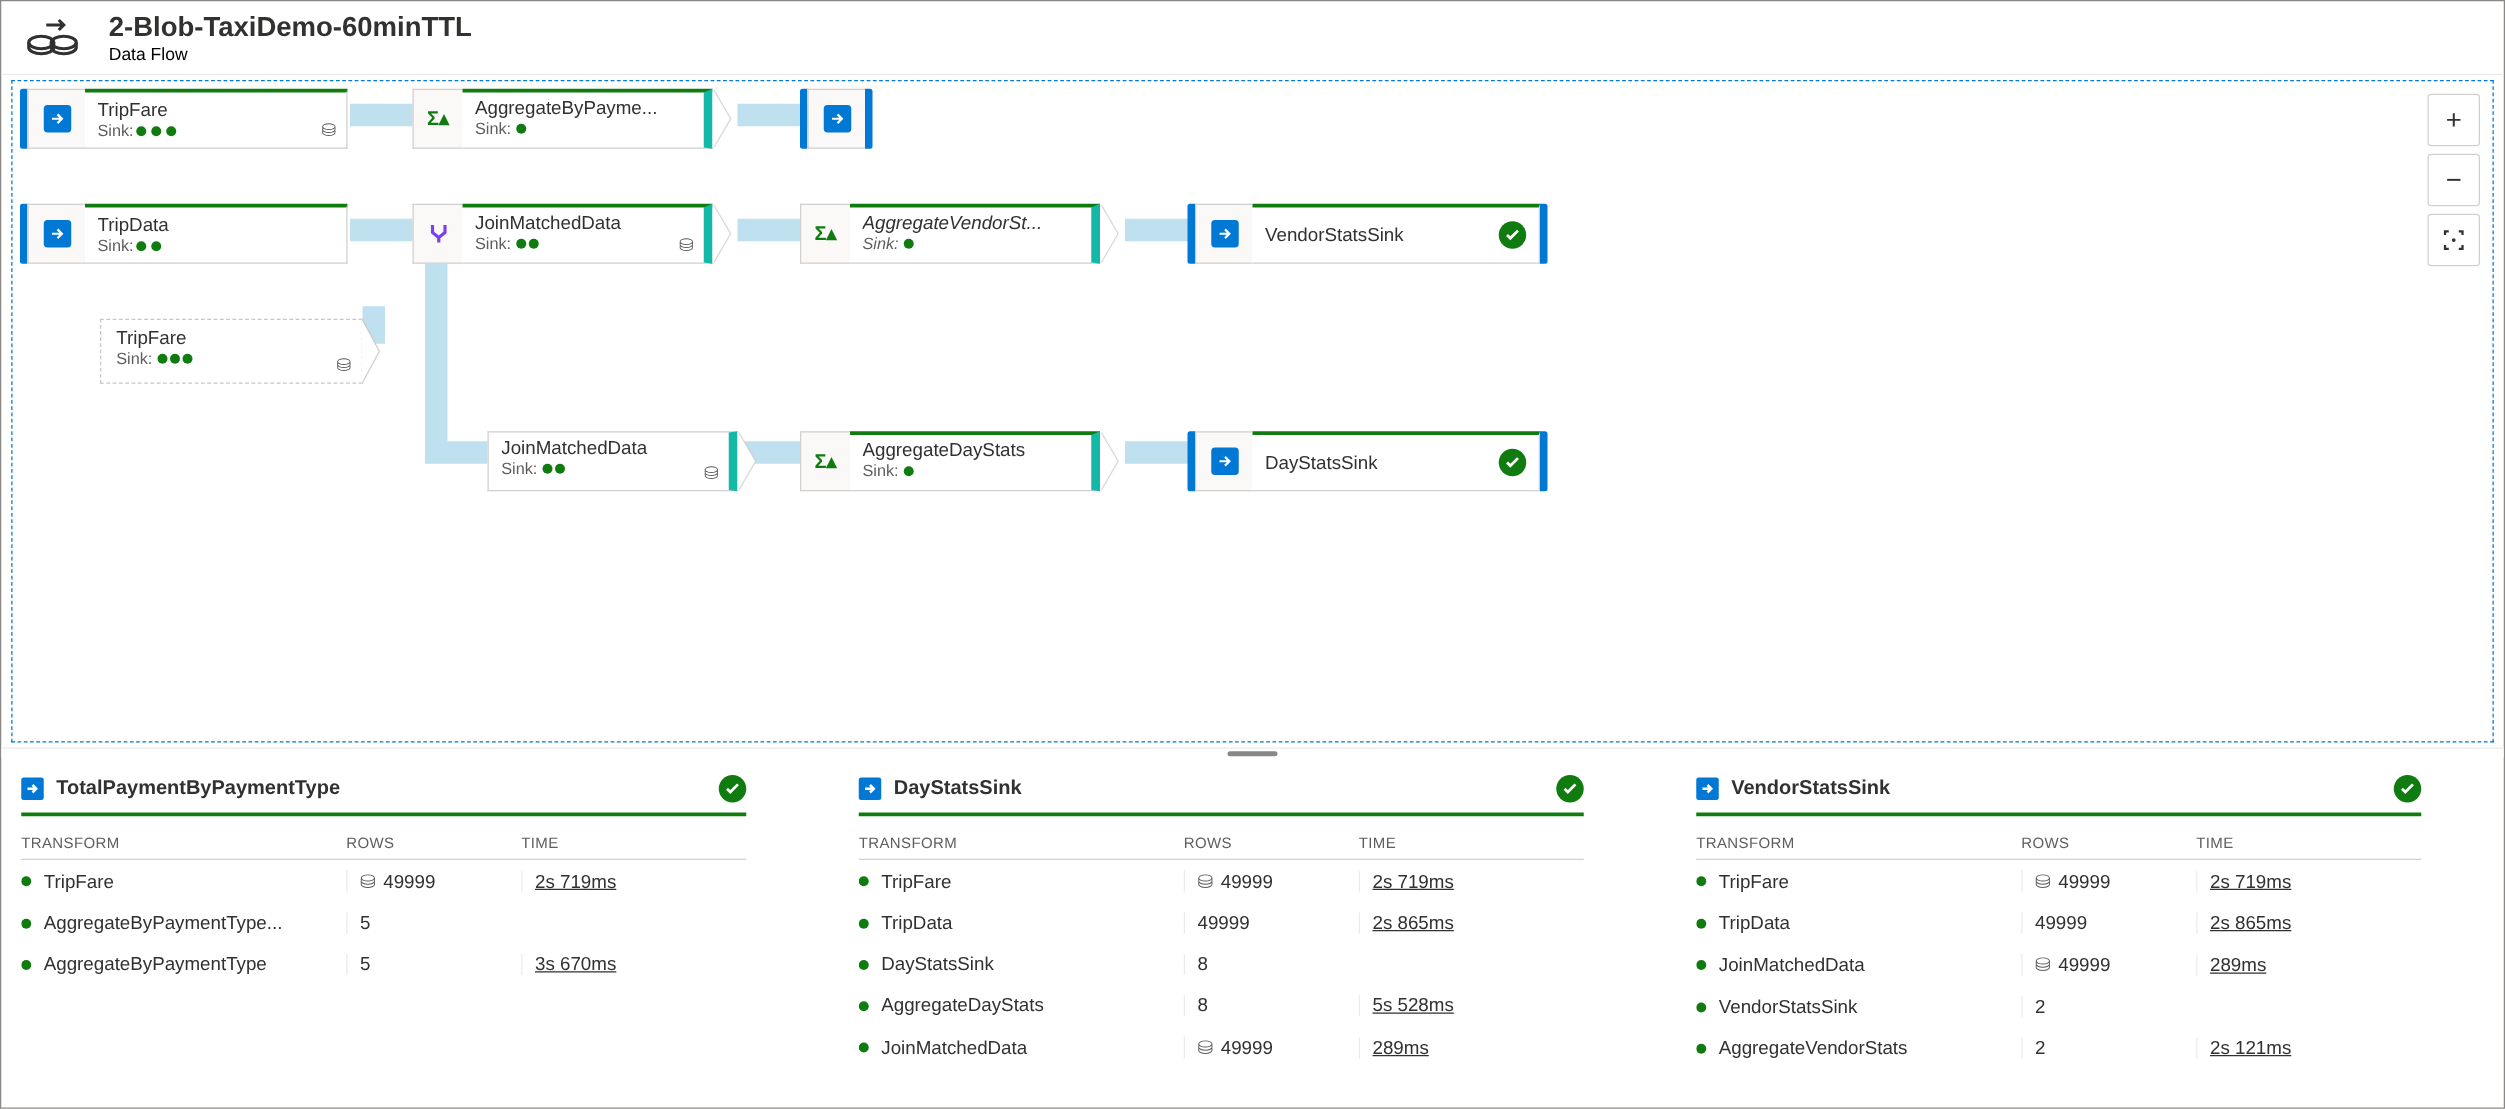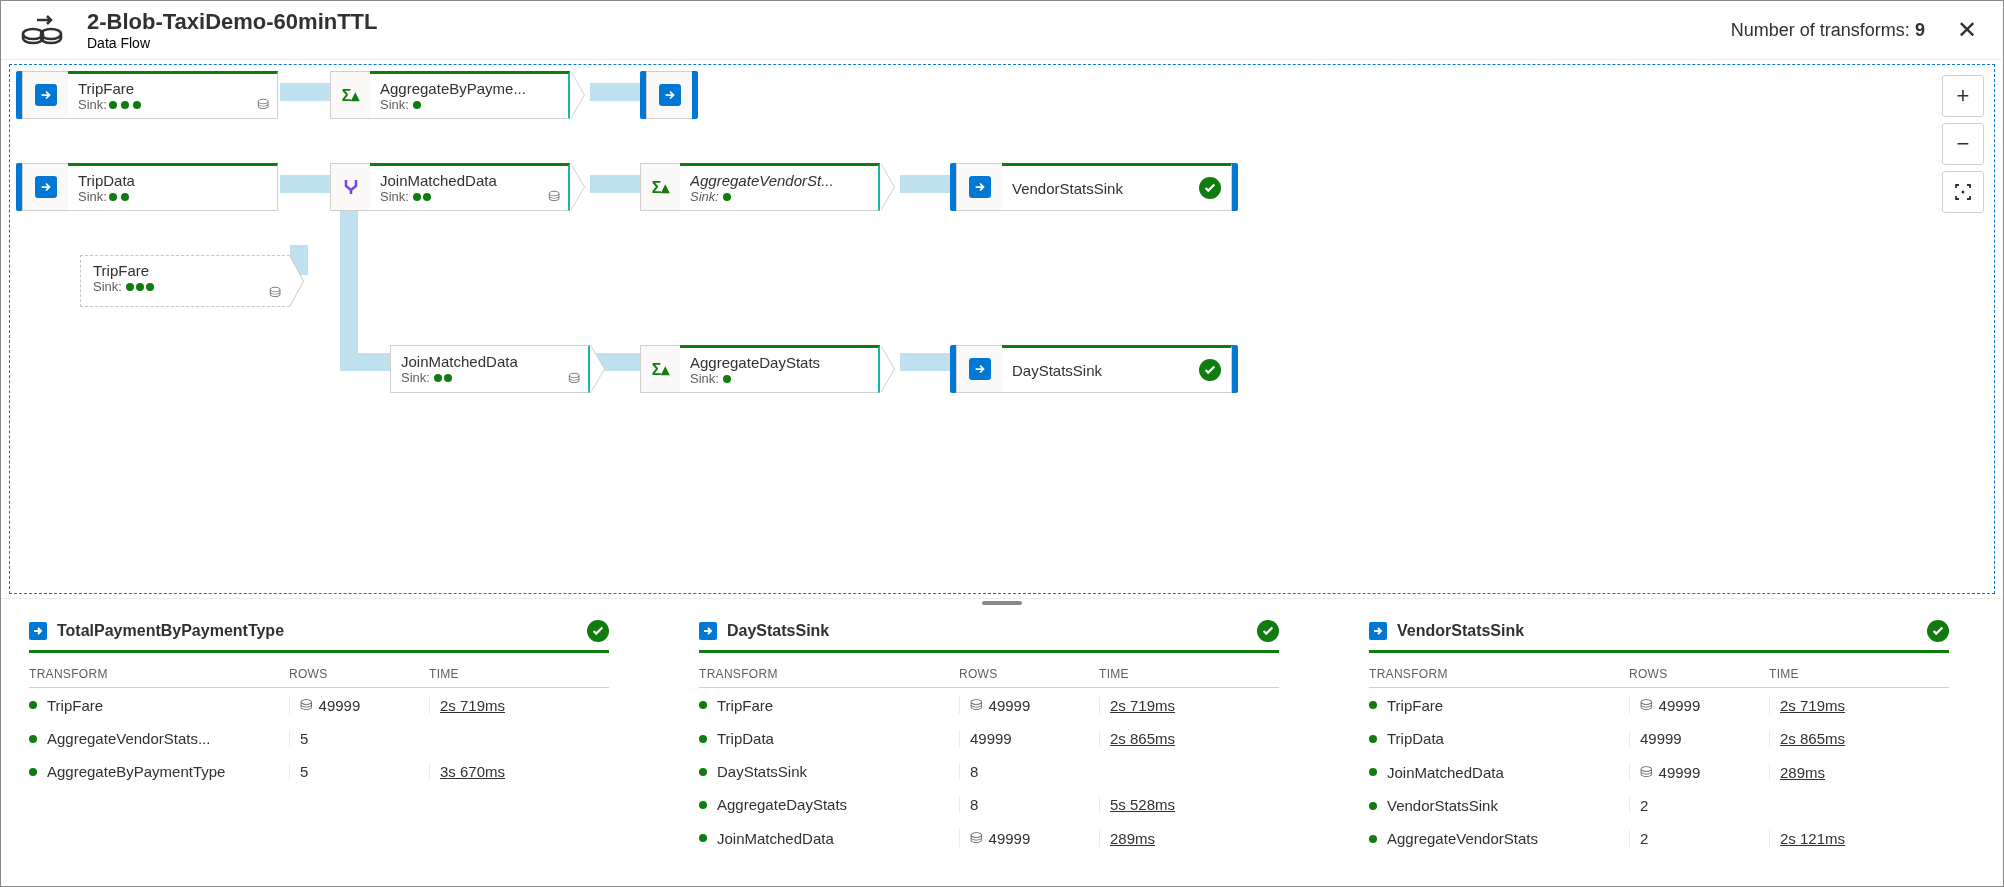--- a/index.html
+++ b/index.html
@@ -100,22 +100,22 @@
   }
   .tnode .icon-box {
     width:40px; background:#faf9f8;
     border-top:1px solid #d2d0ce; border-bottom:1px solid #d2d0ce;
     display:flex; align-items:center; justify-content:center;
   }
   .tnode .body {
     background:#fff;
     border-top:3px solid #107c10;
     border-bottom:1px solid #d2d0ce;
-    border-right:2px solid #14b8a6;
-    padding:4px 10px; display:flex; flex-direction:column; justify-content:center;
+    border-right:7px solid #14b8a6;
+    padding:4px 10px; display:flex; flex-direction:column; 
     position:relative;
   }
   .tnode .title { font-size:15px; overflow:hidden; text-overflow:ellipsis; white-space:nowrap; }
   .tnode .sink { font-size:13px; color:#605e5c; }
   .tnode .chev-r {
     width:0; height:0;
     border-top:24px solid transparent;
     border-bottom:24px solid transparent;
     border-left:14px solid #fff;
     filter: drop-shadow(1px 0 0 #d2d0ce);
@@ -141,21 +141,21 @@
   .conn { position:absolute; background:#bfe0ef; z-index:-1; }
 
   .check { width:22px; height:22px; border-radius:50%; background:#107c10; display:inline-flex; align-items:center; justify-content:center; }
   .check svg { width:14px; height:14px; }
 
   
   .splitter { height:8px; background:#fff; border-top:1px solid #edebe9; position:relative; }
   .splitter::after { content:""; width:40px; height:4px; background:#8a8886; border-radius:2px; position:absolute; left:50%; top:2px; transform:translateX(-50%); }
 
   
-  .panels { display:flex; gap: 90px; padding: 14px 28px; }
+  .panels { display:flex; gap: 90px; padding: 14px 16px; }
   .panel { width: 580px; }
   .panel-head { display:flex; align-items:center; gap:10px; border-bottom:3px solid #107c10; padding-bottom:8px; margin-bottom:8px; }
   .panel-head .title { font-weight:600; font-size:16px; flex:1; }
   .panel-cols { display:grid; grid-template-columns: 260px 140px 160px; font-size:12px; color:#605e5c; border-bottom:1px solid #d2d0ce; padding:6px 0; letter-spacing:0.3px; }
   .panel-row { display:grid; grid-template-columns: 260px 140px 160px; padding:8px 0; font-size:15px; align-items:center; }
   .panel-row .c1 { display:flex; align-items:center; gap:8px; white-space:nowrap; overflow:hidden; text-overflow:ellipsis; }
   .panel-row .c2 { display:flex; align-items:center; gap:6px; border-left:1px solid #edebe9; padding-left:10px; }
   .panel-row .c3 { border-left:1px solid #edebe9; padding-left:10px;text-decoration:underline; }
   .sink-arrow { width:18px; height:18px; background:#0078d4; border-radius:2px; display:inline-flex; align-items:center; justify-content:center; }
   .sink-arrow svg { width:12px; height:12px; }
@@ -176,27 +176,20 @@
       <path d="M4 20 v4 a10 5 0 0 0 20 0 v-4" fill="none" stroke="#323130" stroke-width="2.5"></path>
       <ellipse cx="32" cy="20" rx="10" ry="5" fill="none" stroke="#323130" stroke-width="2.5"></ellipse>
       <path d="M22 20 v4 a10 5 0 0 0 20 0 v-4" fill="none" stroke="#323130" stroke-width="2.5"></path>
       <path d="M18 6 h14 m-4 -4 l4 4 -4 4" fill="none" stroke="#323130" stroke-width="2.5"></path>
     </svg>
   </div>
   <div class="header-text">
     <div class="header-title">2-Blob-TaxiDemo-60minTTL</div>
     <div class="header-sub">Data Flow</div>
   </div>
-  <div class="header-right">
-    <span>
-      <span>Number of transforms:</span>
-      <b>9</b>
-    </span>
-    <span class="close-btn">✕</span>
-  </div>
 </div>
 
 <div class="canvas-wrap">
   <div class="canvas">
 
     <div class="conn" style="left:270px; top:18px; width:70px; height:18px;"></div>
     <div class="conn" style="left:580px; top:18px; width:70px; height:18px;"></div>
 
     <div class="conn" style="left:270px; top:110px; width:70px; height:18px;"></div>
     <div class="conn" style="left:580px; top:110px; width:70px; height:18px;"></div>
@@ -409,21 +402,21 @@
           </div>
           <div class="c2">
             <span style="color:#605e5c;">⛁</span>
             <span>49999</span>
           </div>
           <div class="c3">2s 719ms</div>
         </div>
         <div class="panel-row">
           <div class="c1">
             <span class="dot"></span>
-            <span>AggregateVendorStats...</span>
+            <span>AggregateByPaymentType...</span>
           </div>
           <div class="c2">
             <span>5</span>
           </div>
           <div class="c3"></div>
         </div>
         <div class="panel-row">
           <div class="c1">
             <span class="dot"></span>
             <span>AggregateByPaymentType</span>

